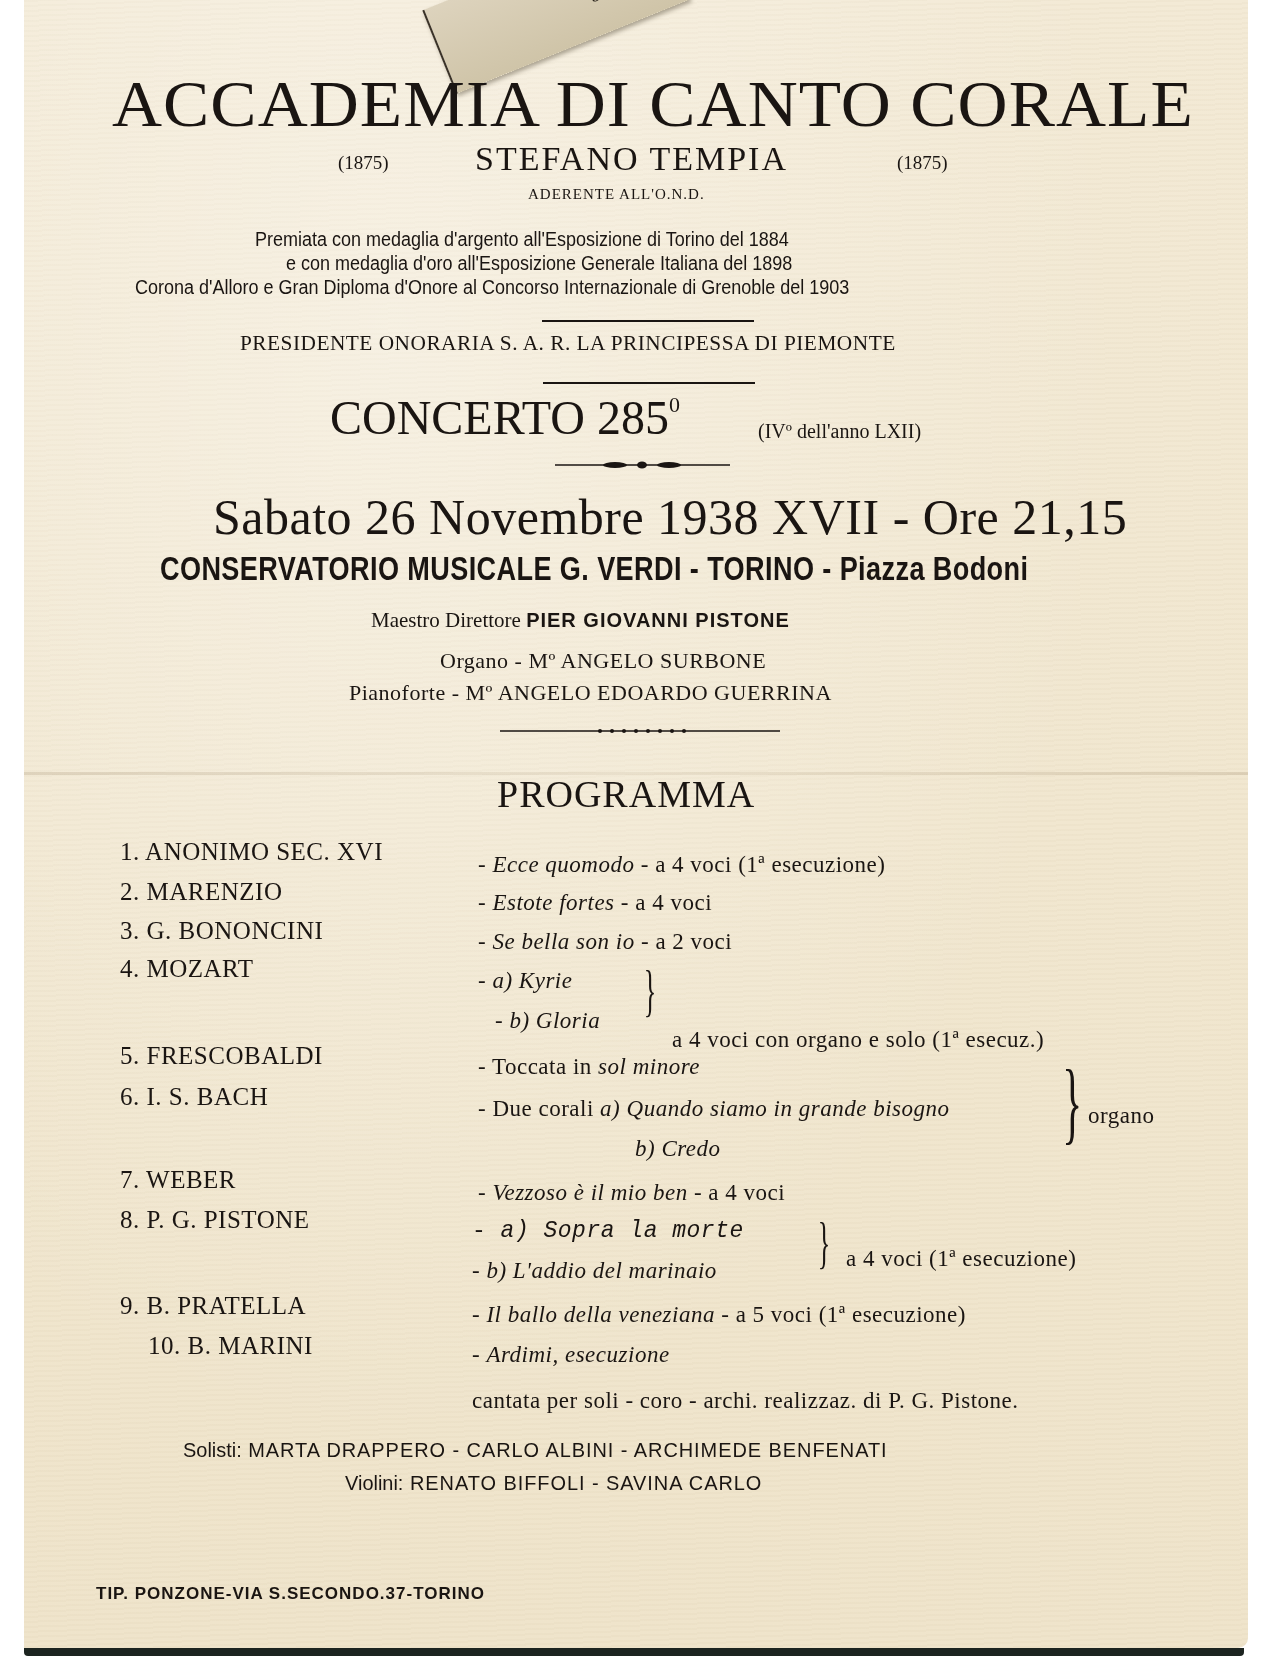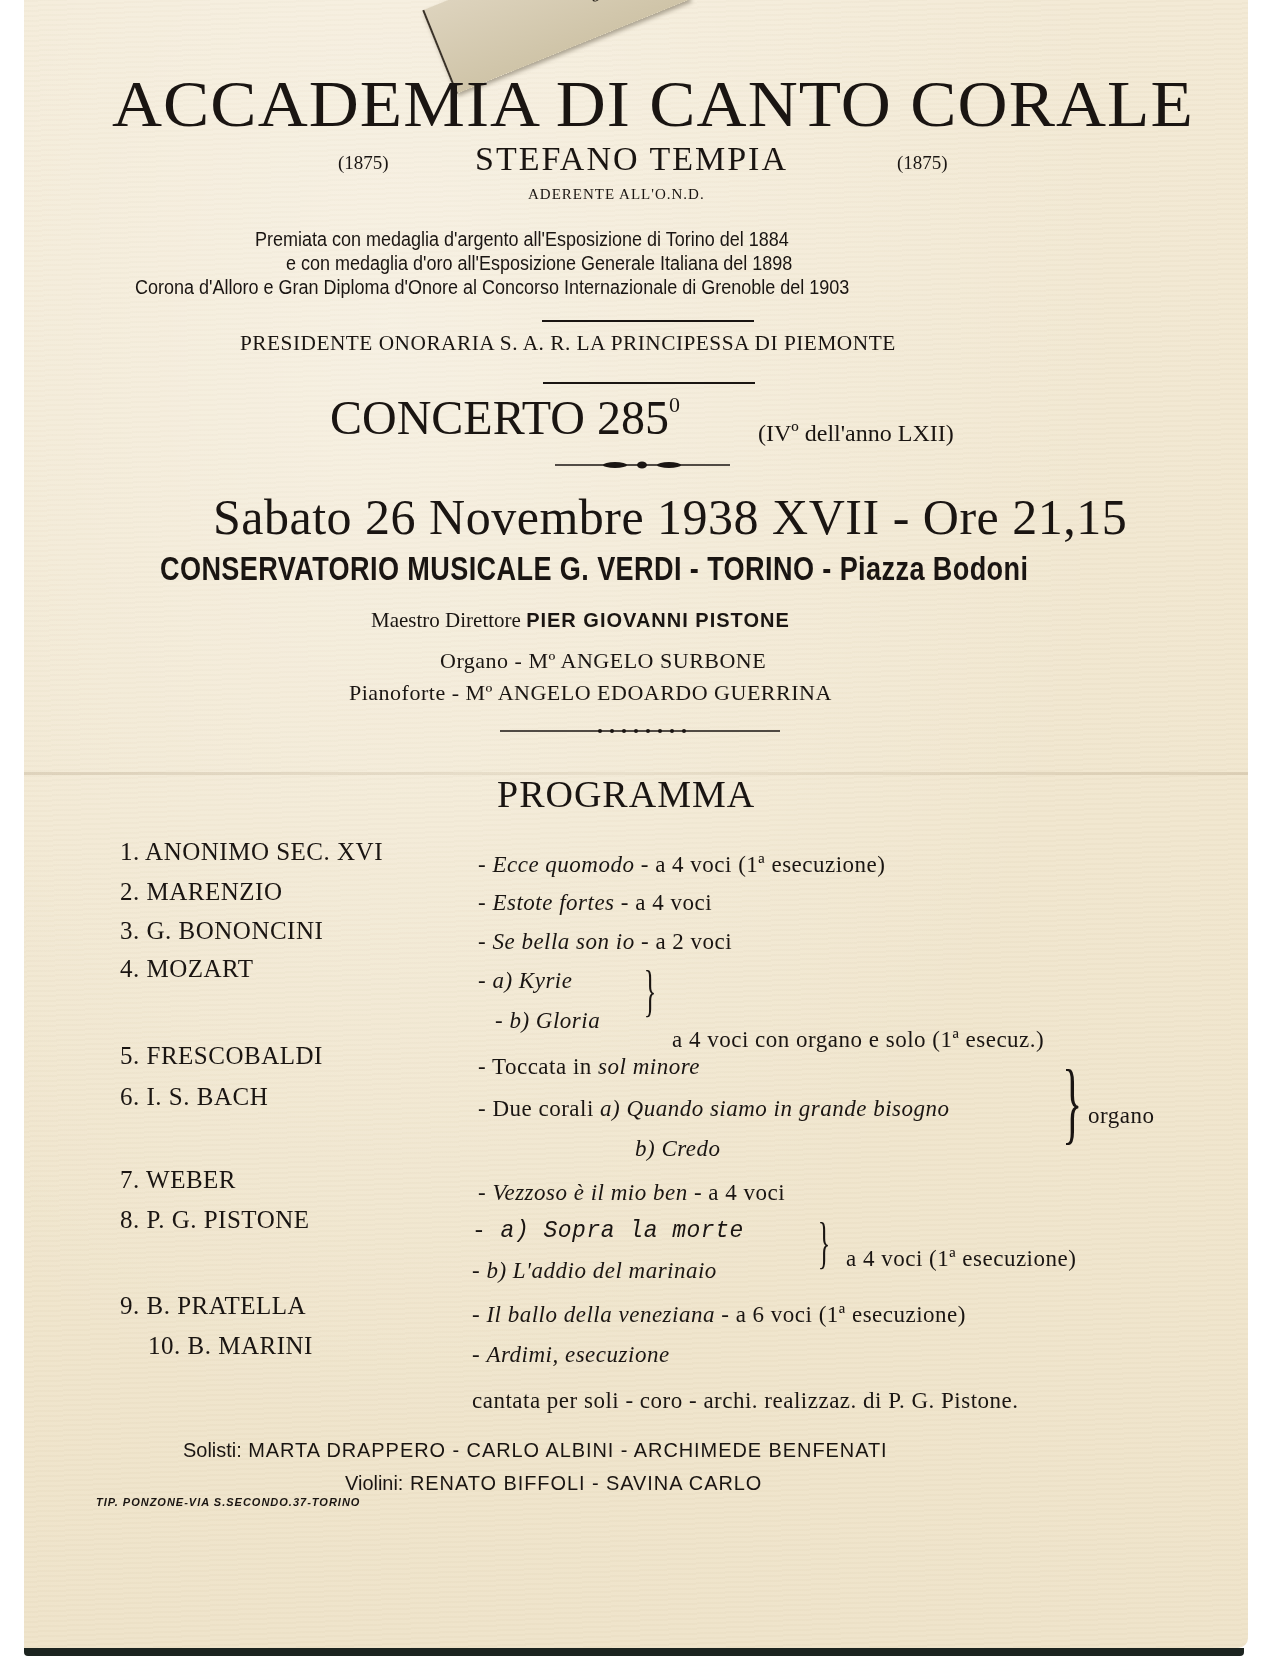--- a/index.html
+++ b/index.html
@@ -49,21 +49,21 @@
   .subtitle { top: 140px; left: 475px; font-size: 34px; letter-spacing: 2px; }
   .affil { top: 186px; left: 528px; font-size: 15px; letter-spacing: 1px; }
   .awards { font-family: "Liberation Sans Narrow", "Liberation Sans", sans-serif; font-size: 20px; transform: scaleX(0.9); }
   .aw1 { top: 228px; left: 255px; transform-origin: left; }
   .aw2 { top: 252px; left: 286px; transform-origin: left; }
   .aw3 { top: 276px; left: 135px; transform-origin: left; }
   .rule { position: absolute; height: 2px; background: #1a1512; }
   .president { top: 330px; left: 240px; font-size: 22px; letter-spacing: 0.5px; transform: scaleX(0.97); transform-origin: left; }
   .concert { top: 390px; left: 330px; font-size: 48px; }
   .concert sup { font-size: 22px; vertical-align: 22px; }
-  .concert-sub { top: 420px; left: 758px; font-size: 24px; }
+  .concert-sub { top: 420px; left: 758px; font-size: 20px; }
   .ornament { position: absolute; left: 555px; top: 460px; width: 175px; height: 10px; }
   .date { top: 488px; left: 213px; font-size: 50px; letter-spacing: 0.5px; }
   .venue {
     top: 550px; left: 160px; font-size: 33px; font-weight: bold;
     font-family: "Liberation Sans Narrow", "Liberation Sans", sans-serif;
     transform: scaleX(0.82); transform-origin: left; letter-spacing: 0.5px;
   }
   .director { top: 608px; left: 371px; font-size: 21px; }
   .director b { font-family: "Liberation Sans", sans-serif; font-size: 20px; letter-spacing: 1px; }
   .organ { top: 648px; left: 440px; font-size: 22px; letter-spacing: 0.5px; }
@@ -75,22 +75,22 @@
   .composer { position: absolute; font-size: 25px; letter-spacing: 0.5px; white-space: nowrap; }
   .work { position: absolute; font-size: 23px; white-space: nowrap; letter-spacing: 0.5px; }
   .work i { font-style: italic; }
   .brace { position: absolute; font-size: 58px; font-weight: 100; line-height: 1; color: #1a1512; transform: scaleX(0.45); }
   .brace.tall { font-size: 92px; }
   .credits { font-family: "Liberation Sans", sans-serif; font-size: 21px; letter-spacing: 1px; }
   .credits .lbl { font-family: "Liberation Sans Narrow", "Liberation Sans", sans-serif; letter-spacing: 0; }
   .solisti { top: 1438px; left: 183px; transform: scaleX(0.95); transform-origin: left; }
   .violini { top: 1471px; left: 345px; transform: scaleX(0.95); transform-origin: left; }
   .printer {
-    top: 1496px; left: 96px; font-size: 11px; font-family: "Liberation Sans", sans-serif;
-    font-weight: bold; letter-spacing: 1px; font-style: italic;
+    top: 1584px; left: 96px; font-size: 17px; font-family: "Liberation Sans", sans-serif;
+    font-weight: bold; letter-spacing: 1px;
   }
 </style>
 </head>
 <body>
 
 <div class="paper"></div>
 <div class="fold"></div>
 <div class="bottom-edge"></div>
 
 <div class="clipping">
@@ -174,21 +174,21 @@
   <div class="composer" style="left:120px; top:1166px;">7. WEBER</div>
   <div class="work" style="left:478px; top:1180px;">- <i>Vezzoso è il mio ben</i><span> - a 4 voci</span></div>
 
   <div class="composer" style="left:120px; top:1206px;">8. P. G. PISTONE</div>
   <div class="work" style="left:472px; top:1218px;font-family:Liberation Mono, monospace;">- <i>a) Sopra la morte</i></div>
   <div class="work" style="left:472px; top:1258px;">- <i>b) L'addio del marinaio</i></div>
   <div class="brace" style="left:810px; top:1214px;">}</div>
   <div class="work" style="left:846px; top:1246px;">a 4 voci (1ª esecuzione)</div>
 
   <div class="composer" style="left:120px; top:1292px;">9. B. PRATELLA</div>
-  <div class="work" style="left:472px; top:1302px;">- <i>Il ballo della veneziana</i><span> - a 6 voci (1ª esecuzione)</span></div>
+  <div class="work" style="left:472px; top:1302px;">- <i>Il ballo della veneziana</i><span> - a 5 voci (1ª esecuzione)</span></div>
 
   <div class="composer" style="left:104px; top:1332px;margin-left:44px;">10. B. MARINI</div>
   <div class="work" style="left:472px; top:1342px;">- <i>Ardimi, esecuzione</i></div>
   <div class="work" style="left:472px; top:1388px;">cantata per soli - coro - archi. realizzaz. di P. G. Pistone.</div>
 </div>
 
 <div class="abs credits solisti"><span class="lbl">Solisti:</span> <span>MARTA DRAPPERO - CARLO ALBINI - ARCHIMEDE BENFENATI</span></div>
 <div class="abs credits violini"><span class="lbl">Violini:</span> <span>RENATO BIFFOLI - SAVINA CARLO</span></div>
 
 <div class="abs printer">TIP. PONZONE-VIA S.SECONDO.37-TORINO</div>

